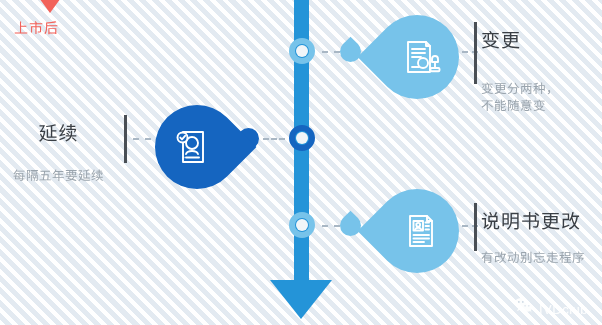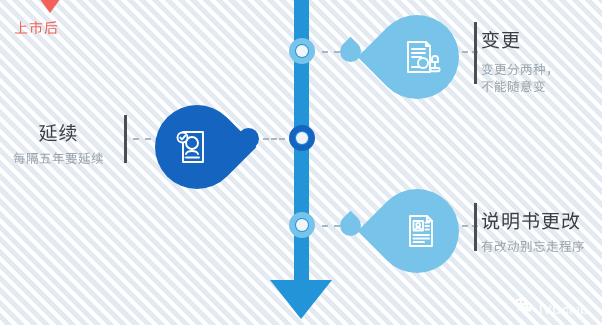--- a/index.html
+++ b/index.html
@@ -228,21 +228,21 @@
         <line x1="36" y1="27" x2="36" y2="33"></line>
       </svg>
     </div>
   </div>
 
   <div class="dash" style="left:462px; top:51px; width:16px;"></div>
 
   <div class="label label-right" style="left:481px; top:22px; width:112px;">
     <div class="label-bar" style="left:-7px; height:62px;"></div>
     <div class="label-title">变更</div>
-    <div class="label-sub" style="margin-top:9px;">变更分两种，
+    <div class="label-sub" style="margin-top:28px;">变更分两种，
 不能随意变</div>
   </div>
 
   <div class="node node-dark" style="left:289px; top:125px;">
     <div class="node-hole"></div>
   </div>
 
   <div class="dash" style="left:263px; top:138px; width:22px;"></div>
 
   <div class="mini-drop left-point" style="left:238px; top:128px;"></div>
@@ -260,21 +260,21 @@
         <circle cx="13.6" cy="32.5" r="0.9" fill="#ffffff" stroke="none"></circle>
       </svg>
     </div>
   </div>
 
   <div class="dash" style="left:133px; top:138px; width:18px;"></div>
 
   <div class="label label-left" style="left:0px; top:115px; width:117px;">
     <div class="label-bar" style="left:124px; height:48px;"></div>
     <div class="label-title">延续</div>
-    <div class="label-sub" style="margin-top:5px;">每隔五年要延续</div>
+    <div class="label-sub" style="margin-top:22px;">每隔五年要延续</div>
   </div>
 
   <div class="node node-light" style="left:289px; top:212px;">
     <div class="node-hole"></div>
   </div>
 
   <div class="dash" style="left:322px; top:225px; width:18px;"></div>
 
   <div class="mini-drop right-point" style="left:340px; top:215px;"></div>
 
@@ -295,21 +295,21 @@
         <line x1="14.5" y1="33" x2="25" y2="33"></line>
       </svg>
     </div>
   </div>
 
   <div class="dash" style="left:462px; top:225px; width:16px;"></div>
 
   <div class="label label-right" style="left:481px; top:203px; width:122px;">
     <div class="label-bar" style="left:-7px; height:48px;"></div>
     <div class="label-title">说明书更改</div>
-    <div class="label-sub" style="margin-top:5px;">有改动别忘走程序</div>
+    <div class="label-sub" style="margin-top:16px;">有改动别忘走程序</div>
   </div>
 
   <div class="watermark">
     <span>
       <svg viewBox="0 0 22 18" width="19" height="16">
         <ellipse cx="8" cy="7" rx="7.2" ry="6" fill="#ffffff"></ellipse>
         <path d="M5 13 L3.3 16.2 L7.4 14.2 Z" fill="#ffffff"></path>
         <ellipse cx="15" cy="11.5" rx="6.2" ry="5.3" fill="#ffffff"></ellipse>
         <path d="M18.6 15.6 L20.4 17.9 L19.3 14.6 Z" fill="#ffffff"></path>
         <circle cx="5.6" cy="5.5" r="1" fill="#c9d6e2"></circle>

